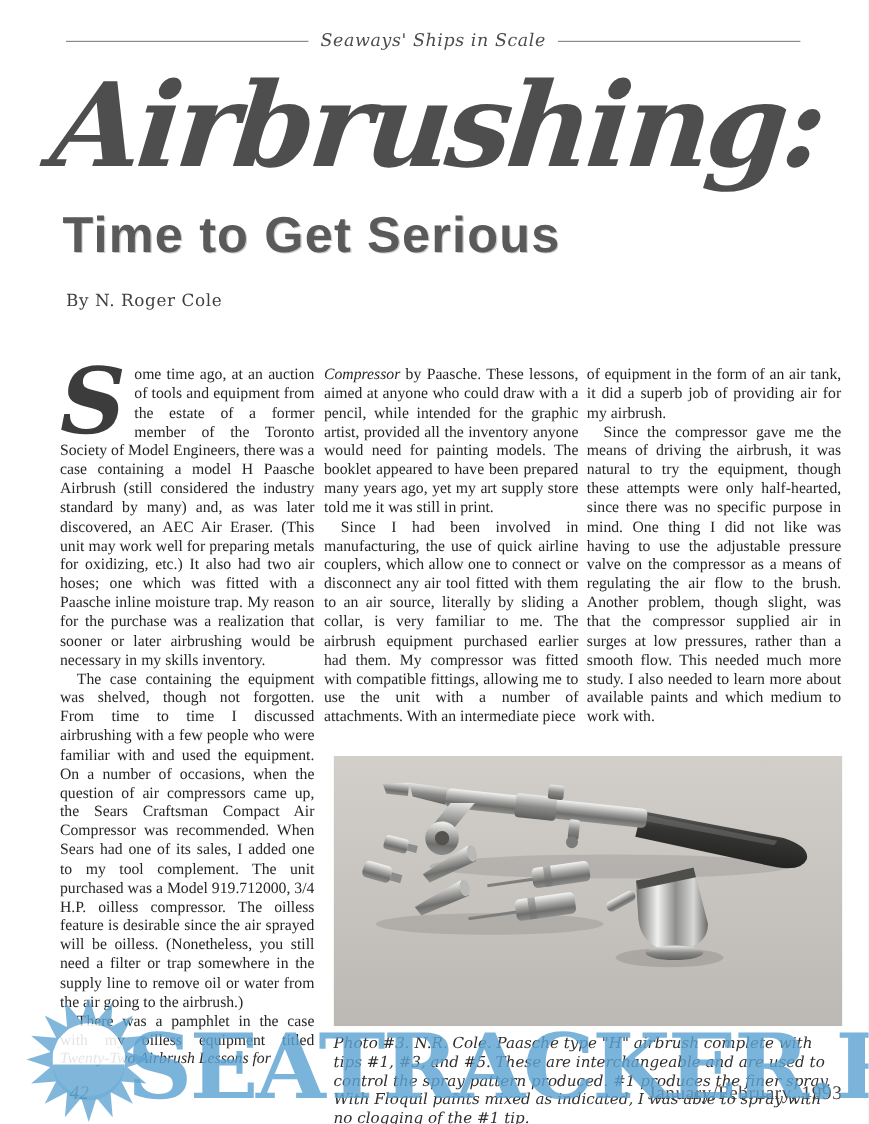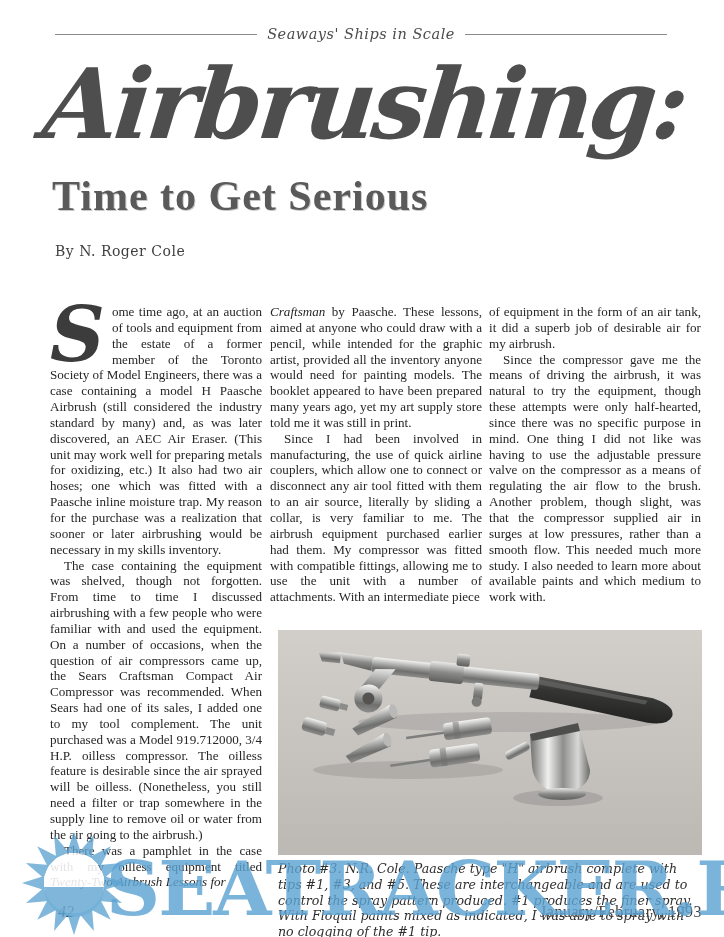--- a/index.html
+++ b/index.html
@@ -32,21 +32,21 @@
     font-family: "DejaVu Serif", serif;
     font-style: italic; font-weight: bold;
     font-size: 97px; line-height: 1;
     color: #4e4e4e;
     transform: skewX(-6deg);
     letter-spacing: -4px;
     white-space: nowrap;
   }
   .subtitle {
     position: absolute; top: 172px; left: 52px;
-    font-family: Liberation Serif, serif;
+    font-family: Liberation Sans, sans-serif;
     font-weight: bold; font-size: 42px; letter-spacing: 1px;
     color: #5a5a5a; white-space: nowrap;
     text-shadow: 1px 1px 0 #c9c9c9;
   }
   .byline {
     position: absolute; top: 243px; left: 55px;
     font-family: "DejaVu Serif", serif;
     font-size: 14px; color: #3f3f3f; letter-spacing: 0.5px;
   }
 
@@ -125,25 +125,25 @@
   <div class="script-title">Airbrushing:</div>
   <div class="subtitle">Time to Get Serious</div>
   <div class="byline">By N. Roger Cole</div>
 
   <div class="col col-1">
       <p><span class="dropcap">S</span><span>ome time ago, at an auction of tools and equipment from the estate of a former member of the Toronto Society of Model Engineers, there was a case containing a model H Paasche Airbrush (still considered the industry standard by many) and, as was later discovered, an AEC Air Eraser. (This unit may work well for preparing metals for oxidizing, etc.) It also had two air hoses; one which was fitted with a Paasche inline moisture trap. My reason for the purchase was a realization that sooner or later airbrushing would be necessary in my skills inventory.</span></p>
       <p><span>The case containing the equipment was shelved, though not forgotten. From time to time I discussed airbrushing with a few people who were familiar with and used the equipment. On a number of occasions, when the question of air compressors came up, the Sears Craftsman Compact Air Compressor was recommended. When Sears had one of its sales, I added one to my tool complement. The unit purchased was a Model 919.712000, 3/4 H.P. oilless compressor. The oilless feature is desirable since the air sprayed will be oilless. (Nonetheless, you still need a filter or trap somewhere in the supply line to remove oil or water from the air going to the airbrush.)</span></p>
       <p><span>There was a pamphlet in the case with my oilless equipment titled </span><i>Twenty-Two Airbrush Lessons for</i></p>
     </div>
   <div class="col col-2">
-      <p><i>Craftsman</i><span> by Paasche. These lessons, aimed at anyone who could draw with a pencil, while intended for the graphic artist, provided all the inventory anyone would need for painting models. The booklet appeared to have been prepared many years ago, yet my art supply store told me it was still in print.</span></p>
+      <p><i>Compressor</i><span> by Paasche. These lessons, aimed at anyone who could draw with a pencil, while intended for the graphic artist, provided all the inventory anyone would need for painting models. The booklet appeared to have been prepared many years ago, yet my art supply store told me it was still in print.</span></p>
       <p><span>Since I had been involved in manufacturing, the use of quick airline couplers, which allow one to connect or disconnect any air tool fitted with them to an air source, literally by sliding a collar, is very familiar to me. The airbrush equipment purchased earlier had them. My compressor was fitted with compatible fittings, allowing me to use the unit with a number of attachments. With an intermediate piece</span></p>
     </div>
   <div class="col col-3">
-      <p><span>of equipment in the form of an air tank, it did a superb job of desirable air for my airbrush.</span></p>
+      <p><span>of equipment in the form of an air tank, it did a superb job of providing air for my airbrush.</span></p>
       <p><span>Since the compressor gave me the means of driving the airbrush, it was natural to try the equipment, though these attempts were only half-hearted, since there was no specific purpose in mind. One thing I did not like was having to use the adjustable pressure valve on the compressor as a means of regulating the air flow to the brush. Another problem, though slight, was that the compressor supplied air in surges at low pressures, rather than a smooth flow. This needed much more study. I also needed to learn more about available paints and which medium to work with.</span></p>
     </div>
 
   <div class="photo-wrap">
     <svg width="424" height="225" viewBox="0 0 424 225" xmlns="http://www.w3.org/2000/svg">
       <defs>
         <linearGradient id="bgG" x1="0" y1="0" x2="0" y2="1">
           <stop offset="0" stop-color="#d2cfcb"></stop>
           <stop offset="1" stop-color="#bcb9b5"></stop>
         </linearGradient>

